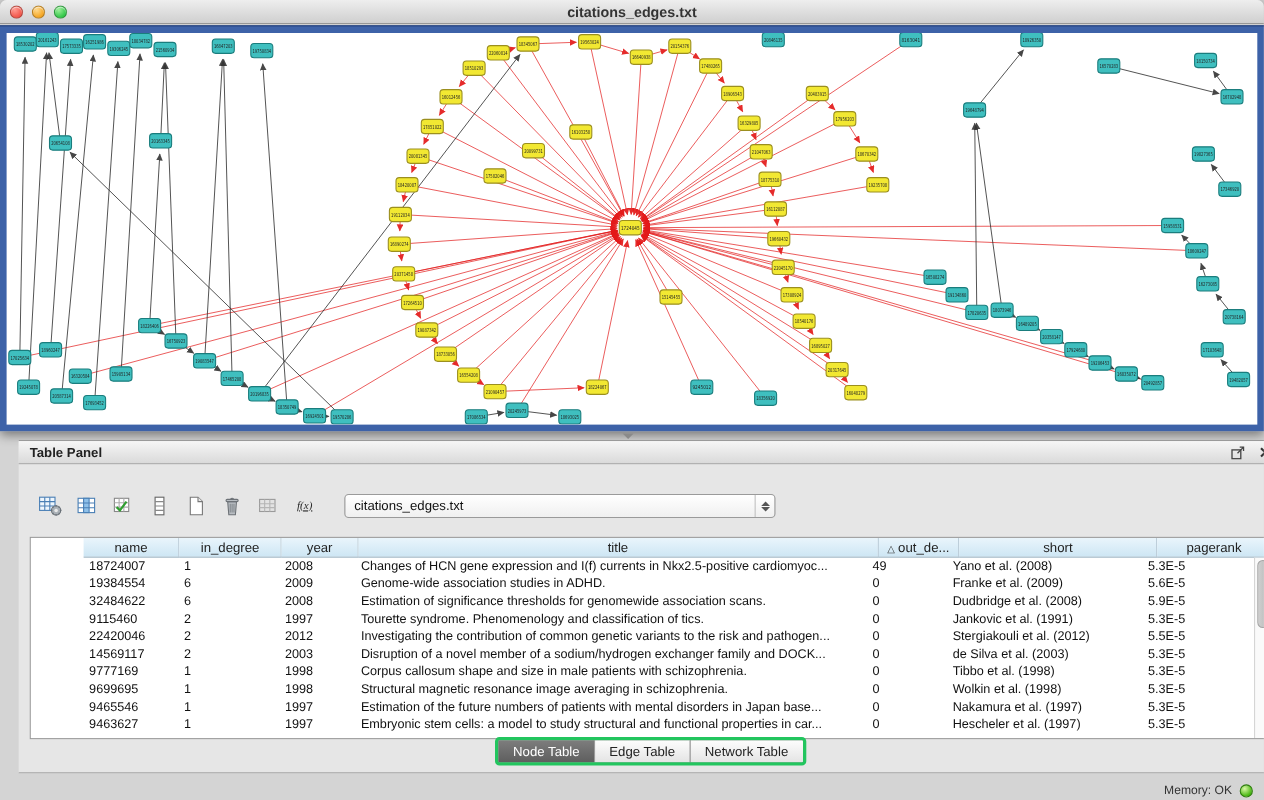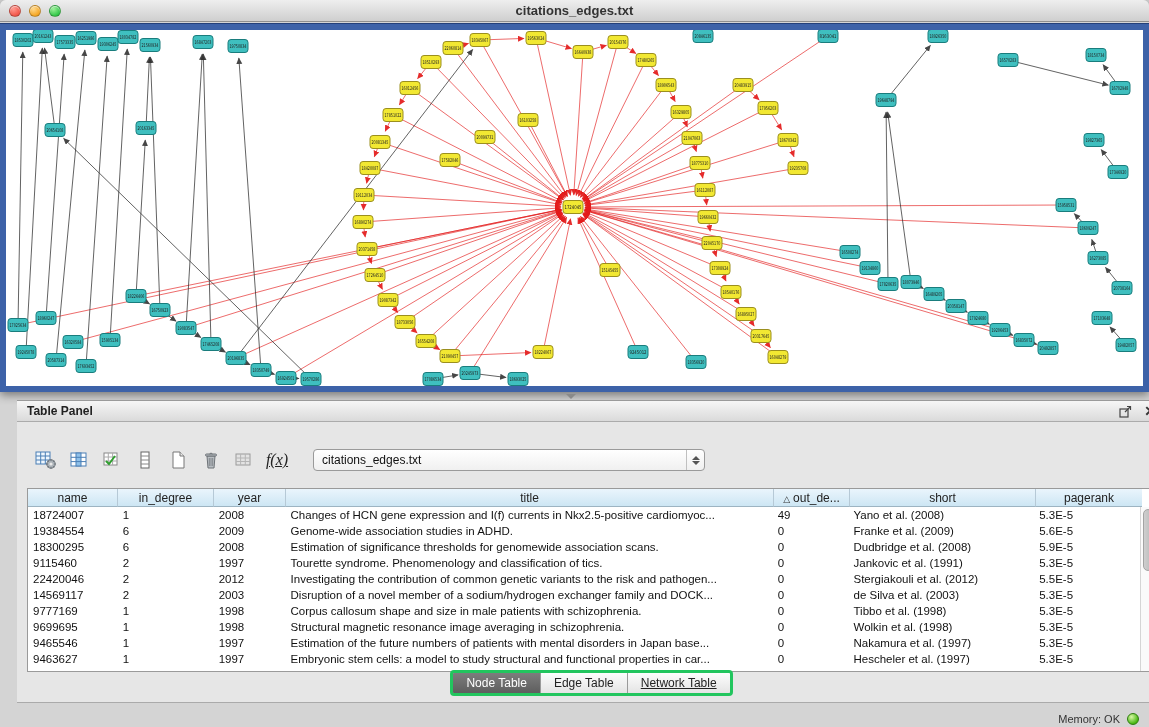--- a/index.html
+++ b/index.html
@@ -37,52 +37,52 @@
     display:flex; align-items:center; padding:0 10px; }
   .panel-title { font-size:12px; font-weight:bold; color:#222; }
   .header-actions { margin-left:auto; display:flex; gap:12px; align-items:center; }
   .icon-btn { background:none; border:none; cursor:pointer; padding:0; line-height:0; }
   .close-x { font-size:14px; font-weight:bold; color:#333; line-height:14px; }
 
   .toolbar { position:absolute; top:44px; left:16px; right:16px; height:30px;
     display:flex; align-items:center; gap:7px; }
   .tool { width:26px; height:26px; display:flex; align-items:center; justify-content:center;
     background:none; border:none; cursor:pointer; }
-  .fx-label { font-style:italic; font-family:"Liberation Serif", serif; font-size:16px; color:#222;text-decoration:underline; }
+  .fx-label { font-style:italic; font-family:"Liberation Serif", serif; font-size:10px; color:#222;text-decoration:underline; }
 
   .combo { margin-left:16px; width:392px; height:22px; background:linear-gradient(#ffffff,#f0f0f0);
     border:1px solid #9a9a9a; border-radius:4px; display:flex; align-items:center; cursor:pointer; }
   .combo-value { flex:1; font-size:12px; color:#111; padding-left:8px; white-space:nowrap; overflow:hidden; }
   .combo-arrows { width:18px; height:100%; border-left:1px solid #c0c0c0; display:flex; flex-direction:column;
     align-items:center; justify-content:center; gap:1px; }
   .arr-up { width:0; height:0; border-left:4px solid transparent; border-right:4px solid transparent; border-bottom:4px solid #555; }
   .arr-dn { width:0; height:0; border-left:4px solid transparent; border-right:4px solid transparent; border-top:4px solid #555; }
 
   .table-wrap { position:absolute; top:87px; left:10px; right:10px; height:184px;
     background:#fff; border:1px solid #9a9a9a; overflow:hidden; }
   .thead { display:flex; height:18px; }
   .th { text-align:center; line-height:18px; font-size:12px; color:#222;
     background:linear-gradient(#eaf5fc,#cde6f4); border-right:1px solid #b6c9d6; border-bottom:1px solid #9db4c2;
     white-space:nowrap; overflow:hidden; cursor:pointer; }
   .sort-tri { font-size:9px; color:#333; margin-right:3px; }
   .tbody { position:absolute; top:18px; left:0; right:15px; bottom:0; overflow:hidden; }
   .row { display:flex; height:16px; }
   .cell { padding:0 5px; font-size:11.5px; line-height:16px; color:#111;
     white-space:nowrap; overflow:hidden; }
-  .c0 { width:90px; } .c1 { width:96px; } .c2 { width:72px; } .c3 { width:488px; }
+  .c0 { width:90px;margin-left:48px; } .c1 { width:96px; } .c2 { width:72px; } .c3 { width:488px; }
   .c4 { width:76px; } .c5 { width:186px; } .c6 { width:106px; }
   .vscroll { position:absolute; top:18px; right:0; bottom:0; width:15px; background:#fafafa; border-left:1px solid #d5d5d5; }
   .vthumb { position:absolute; top:2px; left:2px; width:10px; height:62px; border-radius:5px;
     background:linear-gradient(90deg,#cfcfcf,#b9b9b9); border:1px solid #a3a3a3; }
 
   .tabs-bar { position:absolute; bottom:6px; left:0; right:0; display:flex; justify-content:center; }
   .tabs { display:flex; border:3px solid #22c55e; border-radius:4px; overflow:hidden; background:#a3a3a3; }
   .tab { padding:0 13px; height:20px; font-size:12px; line-height:20px; border:none; cursor:pointer;
     background:linear-gradient(#fdfdfd,#e4e4e4); color:#222; border-right:1px solid #9a9a9a; }
-  .tab:last-child { border-right:none;text-decoration:underline; }
+  .tab:last-child { border-right:none; }
   .tab.active { background:linear-gradient(#7d7d7d,#5e5e5e); color:#fff; }
 
   
   .status-bar { position:absolute; left:0; bottom:0; width:1149px; height:16px;
     display:flex; align-items:center; justify-content:flex-end; gap:7px; padding-right:10px; }
   .memory-label { font-size:11px; color:#333; }
   .memory-dot { width:12px; height:12px; border-radius:50%;
     background:radial-gradient(circle at 35% 30%, #d9f7a6, #49b813 70%); border:1px solid #2e7d0e; }
 </style>
 </head>
@@ -740,21 +740,21 @@
           <div class="row">
             <div class="cell c0">19384554</div>
             <div class="cell c1">6</div>
             <div class="cell c2">2009</div>
             <div class="cell c3">Genome-wide association studies in ADHD.</div>
             <div class="cell c4">0</div>
             <div class="cell c5">Franke et al. (2009)</div>
             <div class="cell c6">5.6E-5</div>
           </div>
           <div class="row">
-            <div class="cell c0">18300295</div>
+            <div class="cell c0">32484622</div>
             <div class="cell c1">6</div>
             <div class="cell c2">2008</div>
             <div class="cell c3">Estimation of significance thresholds for genomewide association scans.</div>
             <div class="cell c4">0</div>
             <div class="cell c5">Dudbridge et al. (2008)</div>
             <div class="cell c6">5.9E-5</div>
           </div>
           <div class="row">
             <div class="cell c0">9115460</div>
             <div class="cell c1">2</div>

